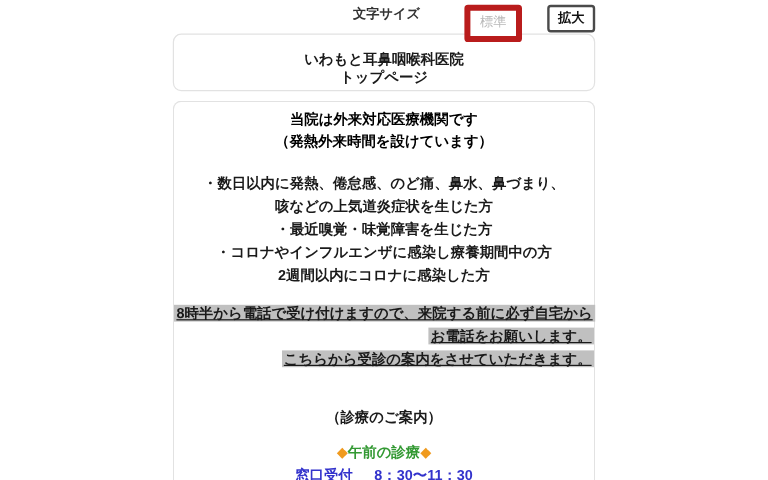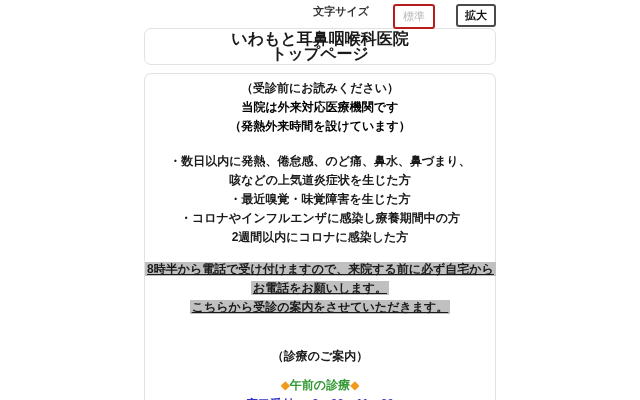--- a/index.html
+++ b/index.html
@@ -37,59 +37,60 @@
   .btn {
     font-family: "Liberation Sans", "DejaVu Sans", sans-serif;
     font-size: 11px;
     line-height: 1;
     padding: 5px 8px;
     background: #ffffff;
     border-radius: 3px;
     cursor: pointer;
   }
   .btn-standard {
-    border: 2px solid #b91c1c;
+    border: 5px solid #b91c1c;
     color: #b8b8b8;
+    margin-left: 13px;
   }
   .btn-enlarge {
     border: 2px solid #4a4a4a;
     color: #111111;
     font-weight: 700;
     padding: 4px 7px;
   }
   
   .card {
     background: #ffffff;
     border: 1px solid #e2e2e2;
     border-radius: 7px;
     text-align: center;
   }
   .header-card {
     margin-top: 1px;
-    padding: 2px 0 3px;
-    font-size: 16px;
+    padding: 13px 0 3px;
+    font-size: 12px;
     font-weight: 700;
     line-height: 15px;
     color: #1a1a1a;
   }
   .main-card {
     margin-top: 8px;
     height: 340px;
     border-radius: 7px 7px 0 0;
     border-bottom: none;
     padding-top: 5px;
     font-size: 12px;
     font-weight: 700;
     line-height: 19px;
     color: #1a1a1a;
   }
   .main-card .line { white-space: nowrap; }
   .orange { color: #000000; }
   .grp-symptoms { margin-top: 16px; }
-  .grp-phone { margin-top: 13px; }
+  .grp-phone { margin-top: 13px; text-align: right; }
   .hl {
     background: #c0c0c0;
     text-decoration: underline;
     padding: 0 2px;
   }
   .grp-guide-title { margin-top: 30px; }
   .grp-morning { margin-top: 10px; }
   .diamond { color: #f09a1e; }
   .green { color: #339933; text-align: center; }
   .blue { color: #3333cc; }
@@ -107,21 +108,20 @@
   </div>
 
   <div class="col card header-card">
     <div>いわもと耳鼻咽喉科医院</div>
     <div>トップページ</div>
   </div>
 
   <div class="col card main-card">
 
     <div class="grp-intro">
-      <div class="line">（受診前にお読みください）</div>
       <div class="line orange">当院は外来対応医療機関です</div>
       <div class="line orange">（発熱外来時間を設けています）</div>
     </div>
 
     <div class="grp-symptoms">
       <div class="line">・数日以内に発熱、倦怠感、のど痛、鼻水、鼻づまり、</div>
       <div class="line">咳などの上気道炎症状を生じた方</div>
       <div class="line">・最近嗅覚・味覚障害を生じた方</div>
       <div class="line">・コロナやインフルエンザに感染し療養期間中の方</div>
       <div class="line">2週間以内にコロナに感染した方</div>

